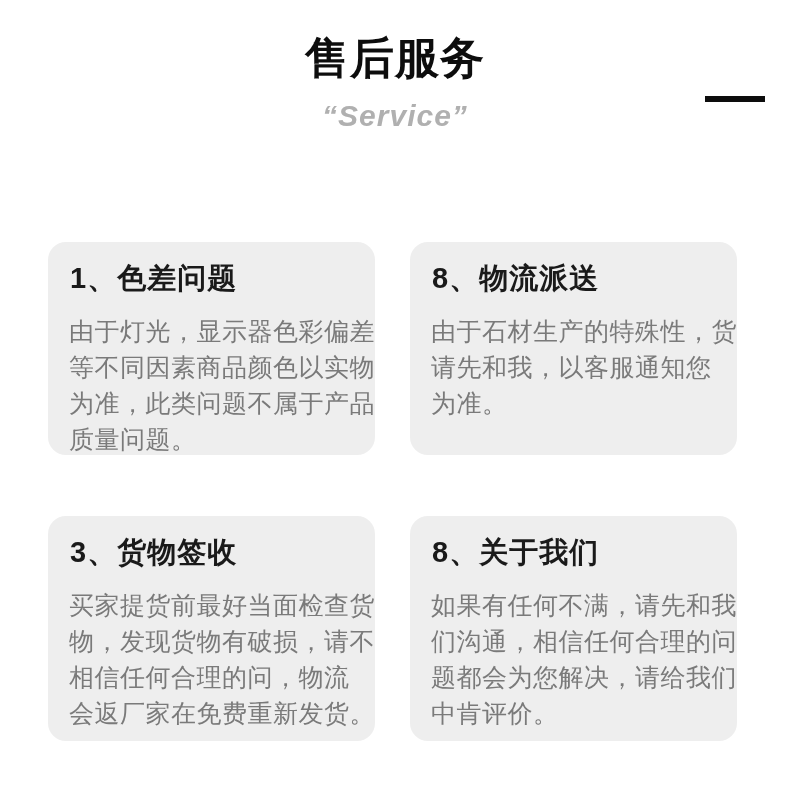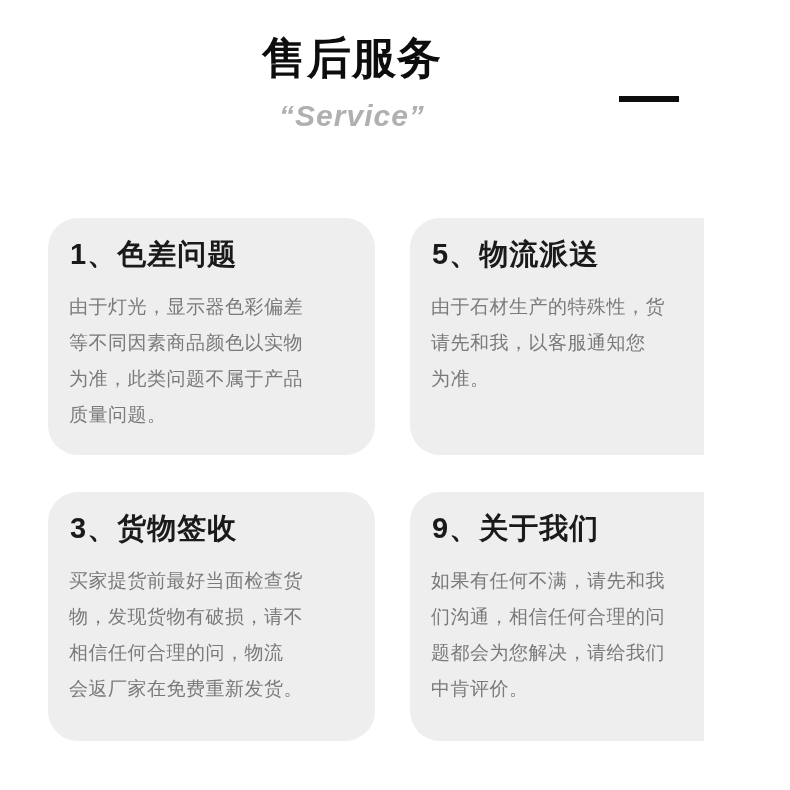--- a/index.html
+++ b/index.html
@@ -7,21 +7,21 @@
     padding: 0;
     background: var(--page-bg, #ffffff);
   }
   body {
     width: 790px;
     height: 790px;
     font-family: "Liberation Sans", sans-serif;
   }
   .page {
     position: relative;
-    width: 704px;
+    width: 790px;
     height: 790px;
     overflow: hidden;
     background: var(--page-bg, #ffffff);
   }
   .header {
     position: relative;
     text-align: center;
     padding-top: 33px;
   }
   .page-title {
@@ -55,35 +55,36 @@
     top: 218px;
     display: grid;
     grid-template-columns: 327px 327px;
     grid-template-rows: 237px 249px;
     column-gap: 35px;
     row-gap: 37px;
   }
   .card {
     box-sizing: border-box;
     background: var(--card-bg, #eeeeee);
-    border-radius: 30px;
+    border-radius: 18px;
     padding: 16px 16px 0 20px;
+    margin-top: 24px;
   }
   .card-title {
     margin: 0;
     padding-left: 2px;
     font-size: 29px;
     line-height: 40px;
     font-weight: bold;
     letter-spacing: 1px;
     color: var(--card-title-text, #1a1a1a);
   }
   .card-body {
     margin: 15px 0 0 1px;
-    font-size: 19px;
+    font-size: 25px;
     line-height: 36px;
     letter-spacing: 0.5px;
     color: var(--body-text, #7a7a7a);
     white-space: pre;
   }
 </style>
 </head>
 <body>
 
 <div class="page">
@@ -98,36 +99,36 @@
 
     <section class="card">
       <h2 class="card-title">1、色差问题</h2>
       <p class="card-body">由于灯光，显示器色彩偏差
 等不同因素商品颜色以实物
 为准，此类问题不属于产品
 质量问题。</p>
     </section>
 
     <section class="card">
-      <h2 class="card-title">5、物流派送</h2>
+      <h2 class="card-title">8、物流派送</h2>
       <p class="card-body">由于石材生产的特殊性，货
 请先和我，以客服通知您
 为准。</p>
     </section>
 
     <section class="card">
       <h2 class="card-title">3、货物签收</h2>
       <p class="card-body">买家提货前最好当面检查货
 物，发现货物有破损，请不
 相信任何合理的问，物流
 会返厂家在免费重新发货。</p>
     </section>
 
     <section class="card">
-      <h2 class="card-title">9、关于我们</h2>
+      <h2 class="card-title">8、关于我们</h2>
       <p class="card-body">如果有任何不满，请先和我
 们沟通，相信任何合理的问
 题都会为您解决，请给我们
 中肯评价。</p>
     </section>
 
   </div>
 </div>
 
 </body></html>

